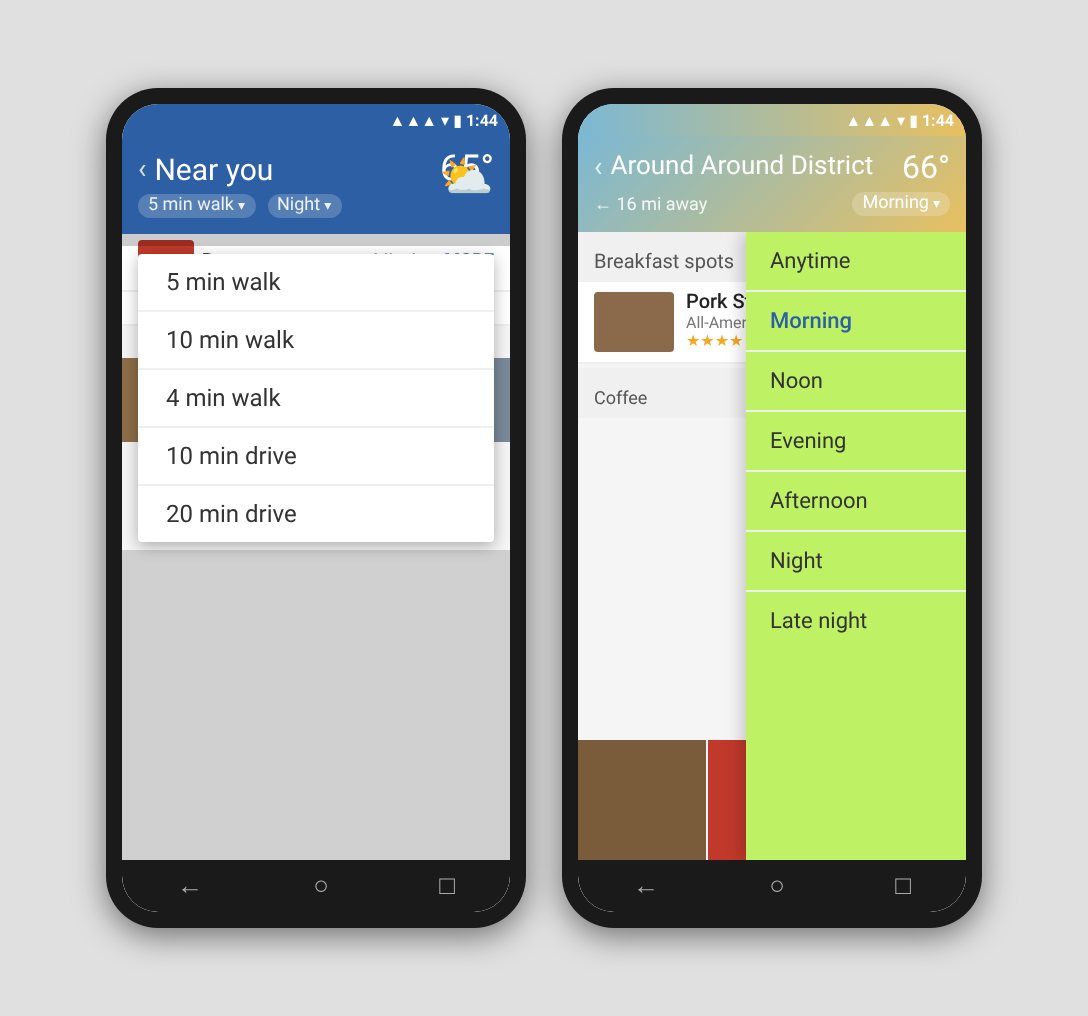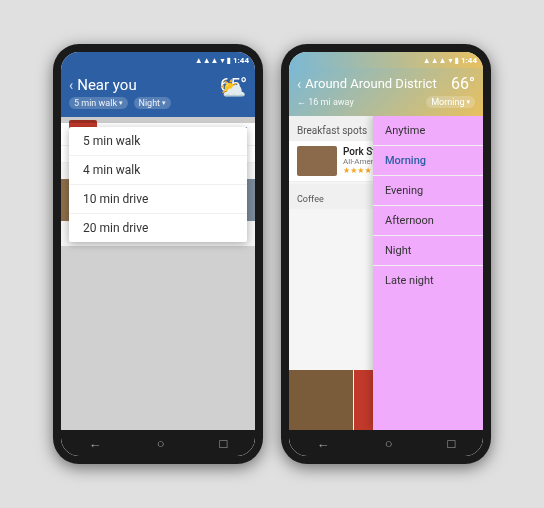--- a/index.html
+++ b/index.html
@@ -219,21 +219,21 @@
       color: #f5a623;
       font-size: 8px;
     }
     
     .dropdown2 {
       position: absolute;
       right: 0;
       top: 0;
       bottom: 0;
       width: 110px;
-      background: #f0abfc;
+      background: #bef264;
       box-shadow: -2px 0 8px rgba(0,0,0,0.2);
       z-index: 20;
       overflow: hidden;
     }
     .dropdown2-item {
       padding: 8px 12px;
       font-size: 11px;
       color: #333;
       border-bottom: 1px solid #f0f0f0;
     }
@@ -318,20 +318,21 @@
             <div class="strip-img"></div>
             <div class="strip-img" style="background:#9e7a5a;"></div>
             <div class="strip-img" style="background:#7a8a9a;"></div>
           </div>
         </div>
 
         <div class="dropdown-overlay">
           <div style="background:rgba(0,0,0,0.2);flex:0 0 6px;"></div>
           <div class="dropdown-panel">
             <div class="dropdown-item">5 min walk</div>
+            <div class="dropdown-item">10 min walk</div>
             <div class="dropdown-item">4 min walk</div>
             <div class="dropdown-item">10 min drive</div>
             <div class="dropdown-item">20 min drive</div>
           </div>
           <div class="blurred-area"></div>
         </div>
       </div>
 
       <div class="nav-bar">
         <span class="nav-icon">←</span>
@@ -395,20 +396,21 @@
           <div style="display:flex;height:60px;gap:1px;position:absolute;bottom:0;left:0;right:0;">
             <div style="flex:1;background:#7a5c3a;"></div>
             <div style="flex:1;background:#c0392b;"></div>
             <div style="flex:1;background:#9a8a7a;"></div>
           </div>
         </div>
 
         <div class="dropdown2">
           <div class="dropdown2-item">Anytime</div>
           <div class="dropdown2-item highlighted">Morning</div>
+          <div class="dropdown2-item">Noon</div>
           <div class="dropdown2-item">Evening</div>
           <div class="dropdown2-item">Afternoon</div>
           <div class="dropdown2-item">Night</div>
           <div class="dropdown2-item">Late night</div>
         </div>
       </div>
 
       <div class="nav-bar">
         <span class="nav-icon">←</span>
         <span class="nav-icon">○</span>

